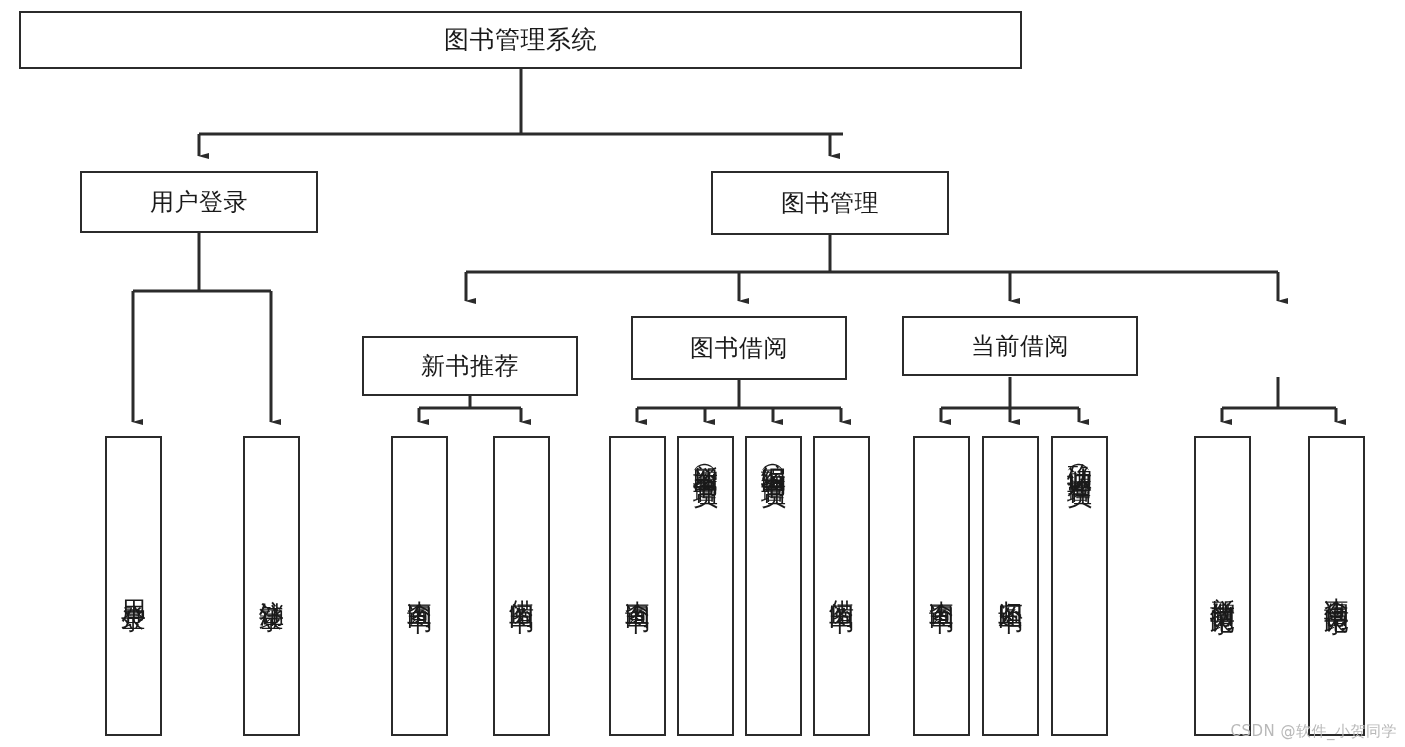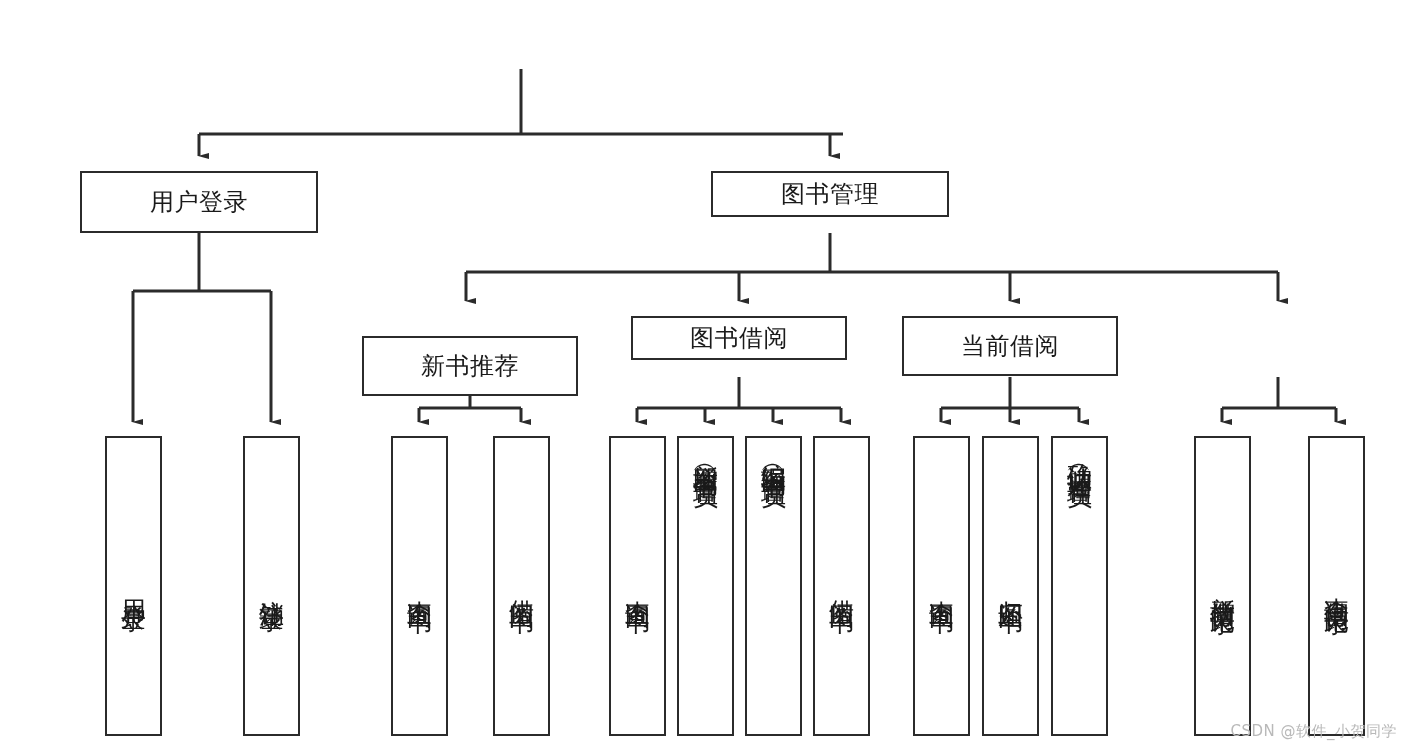--- a/index.html
+++ b/index.html
@@ -117,35 +117,38 @@
       <path d="M 1010,408 L 1010,422" marker-end="url(#arrow)"></path>
       <path d="M 1079,408 L 1079,422" marker-end="url(#arrow)"></path>
 
       <path d="M 1278,377 L 1278,408"></path>
       <path d="M 1222,408 L 1336,408"></path>
       <path d="M 1222,408 L 1222,422" marker-end="url(#arrow)"></path>
       <path d="M 1336,408 L 1336,422" marker-end="url(#arrow)"></path>
     </g>
   </svg>
 
+  <div class="node root" style="left:19px; top:11px; width:1003px; height:58px;">
+    <span class="label">图书管理系统</span>
+  </div>
 
   <div class="node" style="left:80px; top:171px; width:238px; height:62px;">
     <span class="label">用户登录</span>
   </div>
-  <div class="node" style="left:711px; top:171px; width:238px; height:46px;">
+  <div class="node" style="left:711px; top:171px; width:238px; height:64px;">
     <span class="label">图书管理</span>
   </div>
 
   <div class="node" style="left:362px; top:336px; width:216px; height:60px;">
     <span class="label">新书推荐</span>
   </div>
-  <div class="node" style="left:631px; top:316px; width:216px; height:44px;">
+  <div class="node" style="left:631px; top:316px; width:216px; height:64px;">
     <span class="label">图书借阅</span>
   </div>
-  <div class="node" style="left:902px; top:316px; width:216px; height:60px;">
+  <div class="node" style="left:902px; top:316px; width:236px; height:60px;">
     <span class="label">当前借阅</span>
   </div>
 
   <div class="node leaf centered" style="left:105px; top:436px; width:57px; height:300px;">
     <span class="label">用户登录</span>
   </div>
   <div class="node leaf centered" style="left:243px; top:436px; width:57px; height:300px;">
     <span class="label">注销登录</span>
   </div>
 

